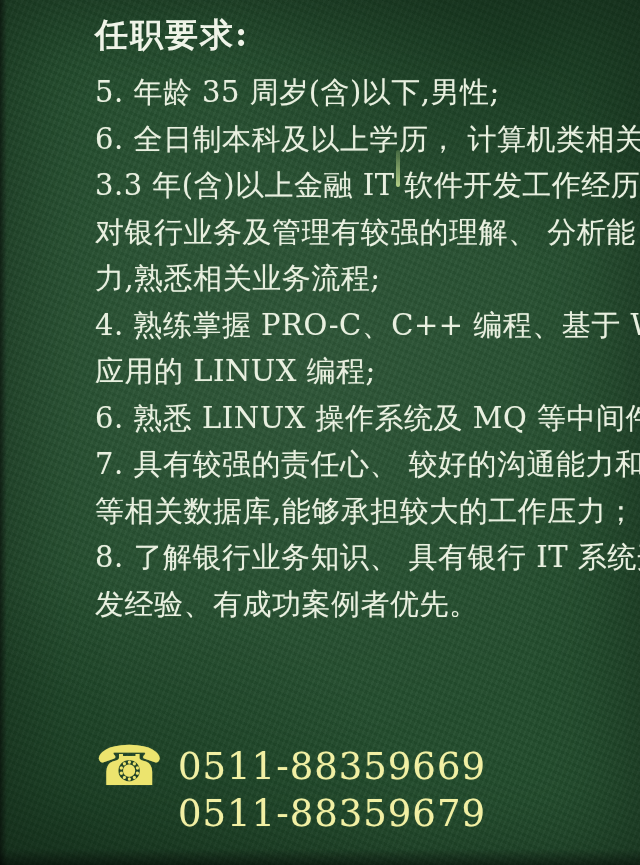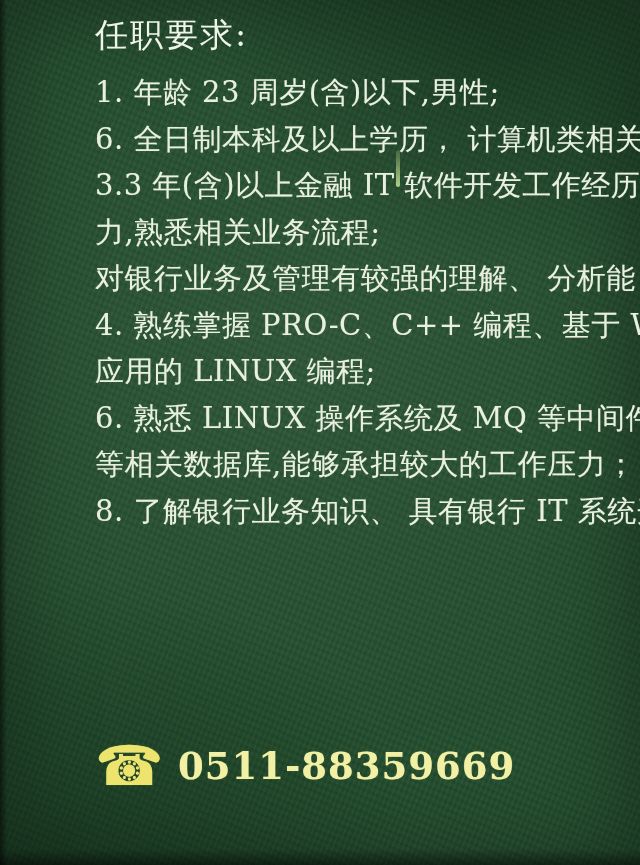--- a/index.html
+++ b/index.html
@@ -27,21 +27,21 @@
   }
   .edge-bottom {
     position: absolute; left: 0; bottom: 0; width: 100%; height: 16px;
     background: linear-gradient(to top, rgba(0,0,0,0.45), rgba(0,0,0,0));
   }
 
   .content { position: absolute; left: 95px; top: 14px; width: 512px; }
 
   .heading {
     font-size: 33px;
-    font-weight: normal;
+    font-weight: bold;
     color: #eff4e8;
     line-height: 42px;
     letter-spacing: 2px;
   }
 
   .req-list { margin-top: 13px; }
 
   .req-line {
     font-size: 29px;
     color: #e9f0e0;
@@ -61,21 +61,21 @@
   .phone-icon {
     font-family: "DejaVu Sans", "Liberation Sans", sans-serif;
     font-size: 55px;
     line-height: 46px;
     color: #ece46e;
     width: 83px;
     text-shadow: 0 0 1px rgba(236,228,110,0.5);
   }
   .phone-number {
     font-size: 37px;
-    font-weight: bold;
+    font-weight: normal;
     color: #f2f0a4;
     line-height: 47px;
     letter-spacing: 1px;
     white-space: nowrap;
     text-shadow: 0 0 1px rgba(242,240,164,0.4);
     text-align: center;
   }
 
   .scratch {
     position: absolute;
@@ -91,34 +91,37 @@
 <body>
 
 <div class="screen">
   <div class="edge-left"></div>
   <div class="edge-bottom"></div>
 
   <div class="content">
     <div class="heading">任职要求:</div>
 
     <div class="req-list">
-      <div class="req-line">1. 年龄 23 周岁(含)以下,男性;</div>
+      <div class="req-line">5. 年龄 35 周岁(含)以下,男性;</div>
       <div class="req-line">6. 全日制本科及以上学历， 计算机类相关</div>
       <div class="req-line">3.3 年(含)以上金融 IT 软件开发工作经历,</div>
+      <div class="req-line">对银行业务及管理有较强的理解、 分析能</div>
       <div class="req-line">力,熟悉相关业务流程;</div>
-      <div class="req-line">对银行业务及管理有较强的理解、 分析能</div>
       <div class="req-line">4. 熟练掌握 PRO-C、C++ 编程、基于 Web</div>
       <div class="req-line">应用的 LINUX 编程;</div>
       <div class="req-line">6. 熟悉 LINUX 操作系统及 MQ 等中间件;</div>
+      <div class="req-line">7. 具有较强的责任心、 较好的沟通能力和</div>
       <div class="req-line">等相关数据库,能够承担较大的工作压力；</div>
       <div class="req-line">8. 了解银行业务知识、 具有银行 IT 系统开</div>
+      <div class="req-line">发经验、有成功案例者优先。</div>
     </div>
   </div>
 
   <div class="contact">
     <span class="phone-icon">☎</span>
     <div class="phones">
       <div class="phone-number">0511-88359669</div>
+      <div class="phone-number">0511-88359679</div>
     </div>
   </div>
 
   <div class="scratch"></div>
 </div>
 
 </body></html>

